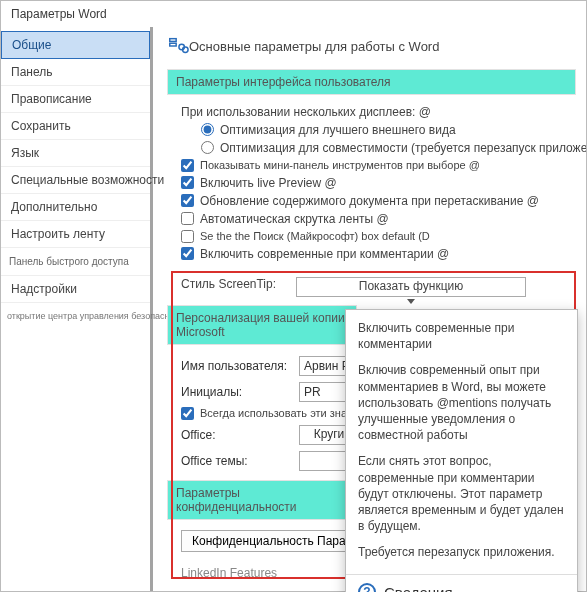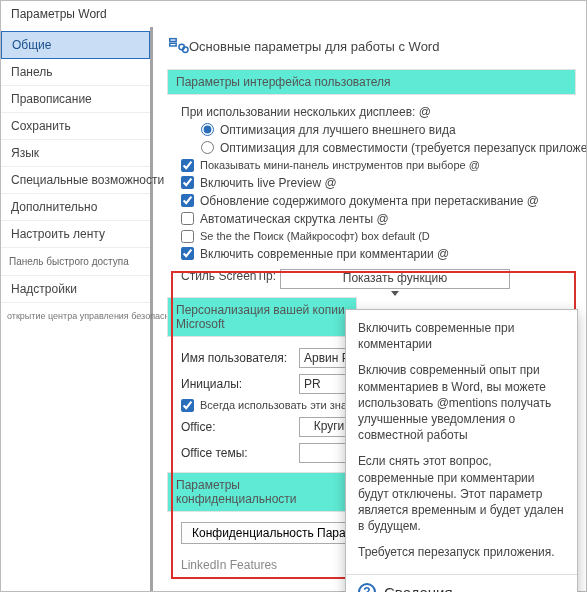--- a/index.html
+++ b/index.html
@@ -257,21 +257,21 @@
       </div>
       <div class="row">
         <input type="checkbox" style="">
         <span class="lbl" style="font-size:11px">Se the the Поиск (Майкрософт) box default (D</span>
       </div>
       <div class="row">
         <input type="checkbox" checked="" style="">
         <span class="lbl">Включить современные при комментарии @</span>
       </div>
 
-      <div class="row" style="gap:4px;margin-top:4px">
+      <div class="row" style="gap:20px;margin-top:12px">
         <span class="lbl">Стиль ScreenTip:</span>
         <div class="dropdown" style="width:230px">
           <span>Показать функцию</span>
           <span class="chev"></span>
         </div>
       </div>
 
       <div class="section-head" style="width:190px">Персонализация вашей копии Microsoft</div>
 
       <div class="form-row">

